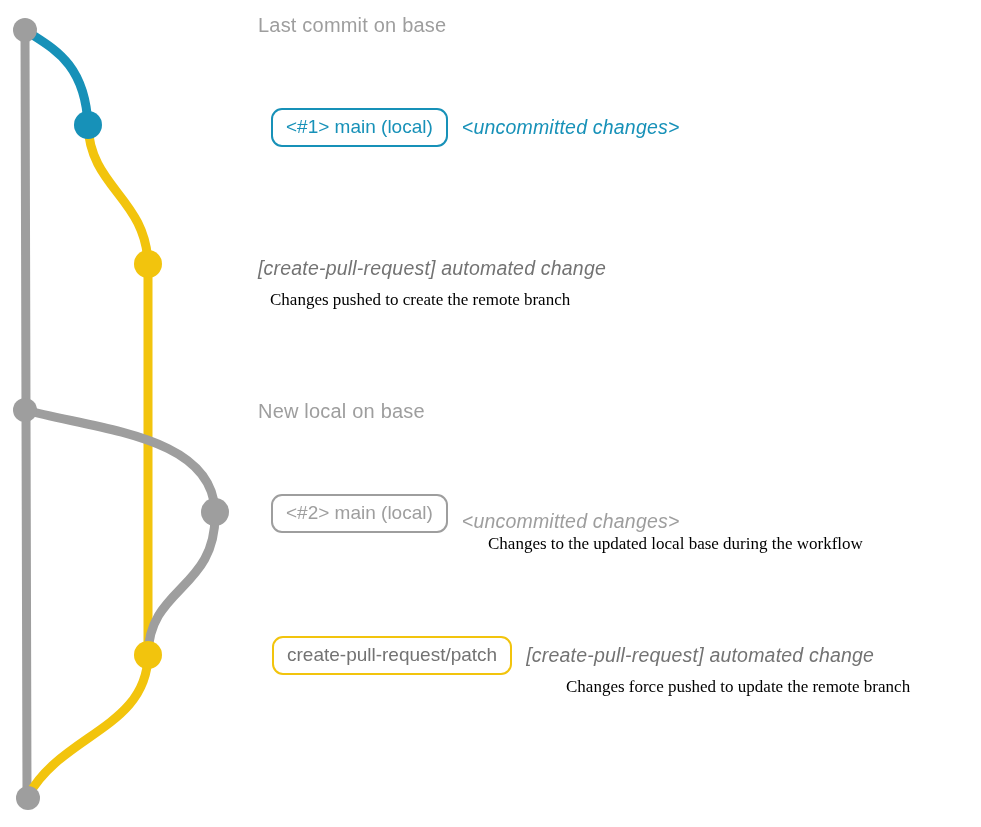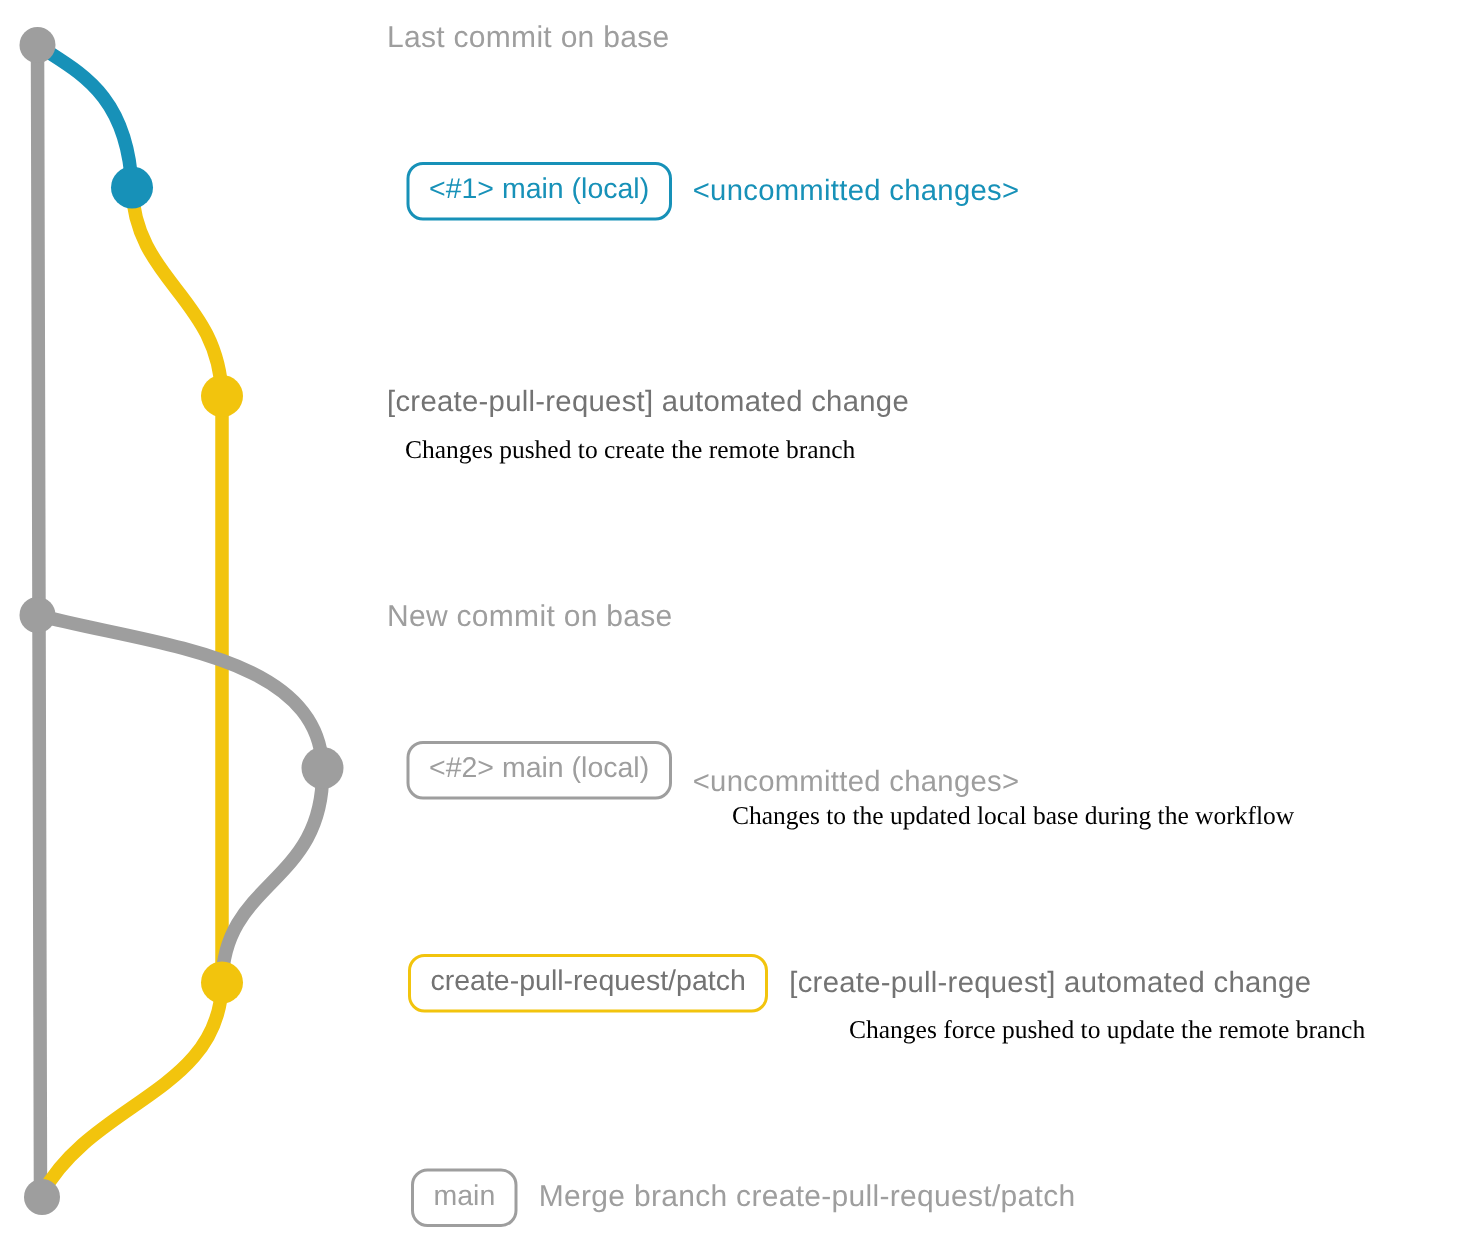--- a/index.html
+++ b/index.html
@@ -11,21 +11,21 @@
   .canvas {
     position: relative;
     width: 981px; height: 827px;
     background: #ffffff;
     overflow: hidden;
   }
   #git-graph { position: absolute; left: 0; top: 0; }
   .ann { position: absolute; white-space: nowrap; }
   .flex { display: flex; align-items: center; gap: 14px; padding-left: 14px; }
   .lbl { font-size: 20px; letter-spacing: 0.2px; }
-  .title { font-size: 19.5px; letter-spacing: 0.2px; }
+  .title { font-size: 19.5px; letter-spacing: 0.2px; font-style: italic; }
   .badge {
     display: inline-block;
     border: 2px solid;
     border-radius: 11px;
     padding: 5px 13px 6px 13px;
     font-size: 19px;
     line-height: 1.25;
   }
   .gray   { color: #9e9e9e; border-color: #9e9e9e; }
   .blue   { color: #1791b8; border-color: #1791b8; }
@@ -66,33 +66,29 @@
     <span class="badge blue">&lt;#1&gt; main (local)</span>
     <span class="title blue">&lt;uncommitted changes&gt;</span>
   </div>
 
   <div class="ann" style="left:258px; top:257px;">
     <span class="title yellow">[create-pull-request] automated change</span>
   </div>
   <div class="ann desc" style="left:270px; top:290px;">Changes pushed to create the remote branch</div>
 
   <div class="ann" style="left:258px; top:400px;">
-    <span class="lbl gray">New commit on base</span>
+    <span class="lbl gray">New local on base</span>
   </div>
 
   <div class="ann flex" style="left:257px; top:494px;align-items:flex-end;">
     <span class="badge gray">&lt;#2&gt; main (local)</span>
     <span class="title gray">&lt;uncommitted changes&gt;</span>
   </div>
   <div class="ann desc" style="left:488px; top:534px;">Changes to the updated local base during the workflow</div>
 
   <div class="ann flex" style="left:258px; top:636px;">
     <span class="badge yellow">create-pull-request/patch</span>
     <span class="title yellow">[create-pull-request] automated change</span>
   </div>
   <div class="ann desc" style="left:566px; top:677px;">Changes force pushed to update the remote branch</div>
 
-  <div class="ann flex" style="left:260px; top:779px;">
-    <span class="badge gray">main</span>
-    <span class="lbl gray">Merge branch create-pull-request/patch</span>
-  </div>
 
 </div>
 
 </body></html>

